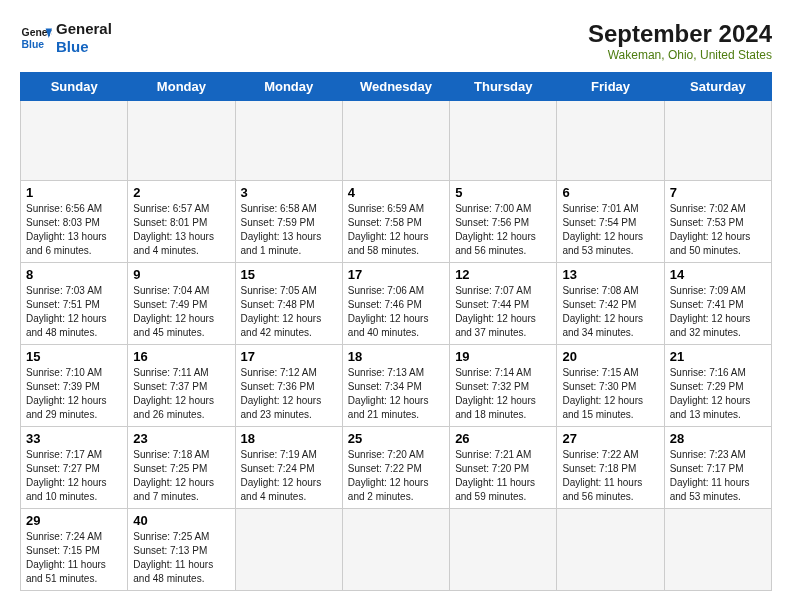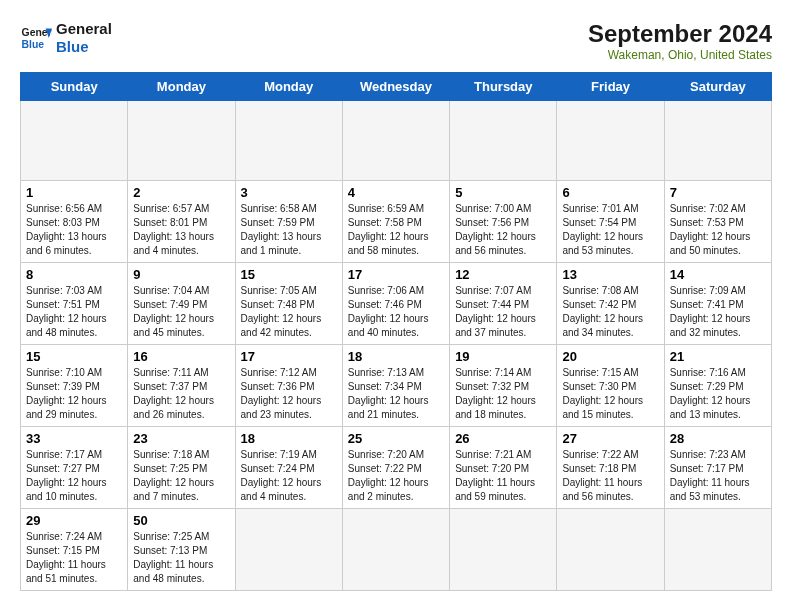--- a/index.html
+++ b/index.html
@@ -237,21 +237,21 @@
           <span class="day-num">28</span>
           <div class="cell-info">Sunrise: 7:23 AM<br>Sunset: 7:17 PM<br>Daylight: 11 hours and 53 minutes.</div>
         </td>
       </tr>
       <tr>
         <td>
           <span class="day-num">29</span>
           <div class="cell-info">Sunrise: 7:24 AM<br>Sunset: 7:15 PM<br>Daylight: 11 hours and 51 minutes.</div>
         </td>
         <td>
-          <span class="day-num">50</span>
+          <span class="day-num">40</span>
           <div class="cell-info">Sunrise: 7:25 AM<br>Sunset: 7:13 PM<br>Daylight: 11 hours and 48 minutes.</div>
         </td>
         <td class="empty"></td>
         <td class="empty"></td>
         <td class="empty"></td>
         <td class="empty"></td>
         <td class="empty"></td>
       </tr>
     </tbody>
 </table>

